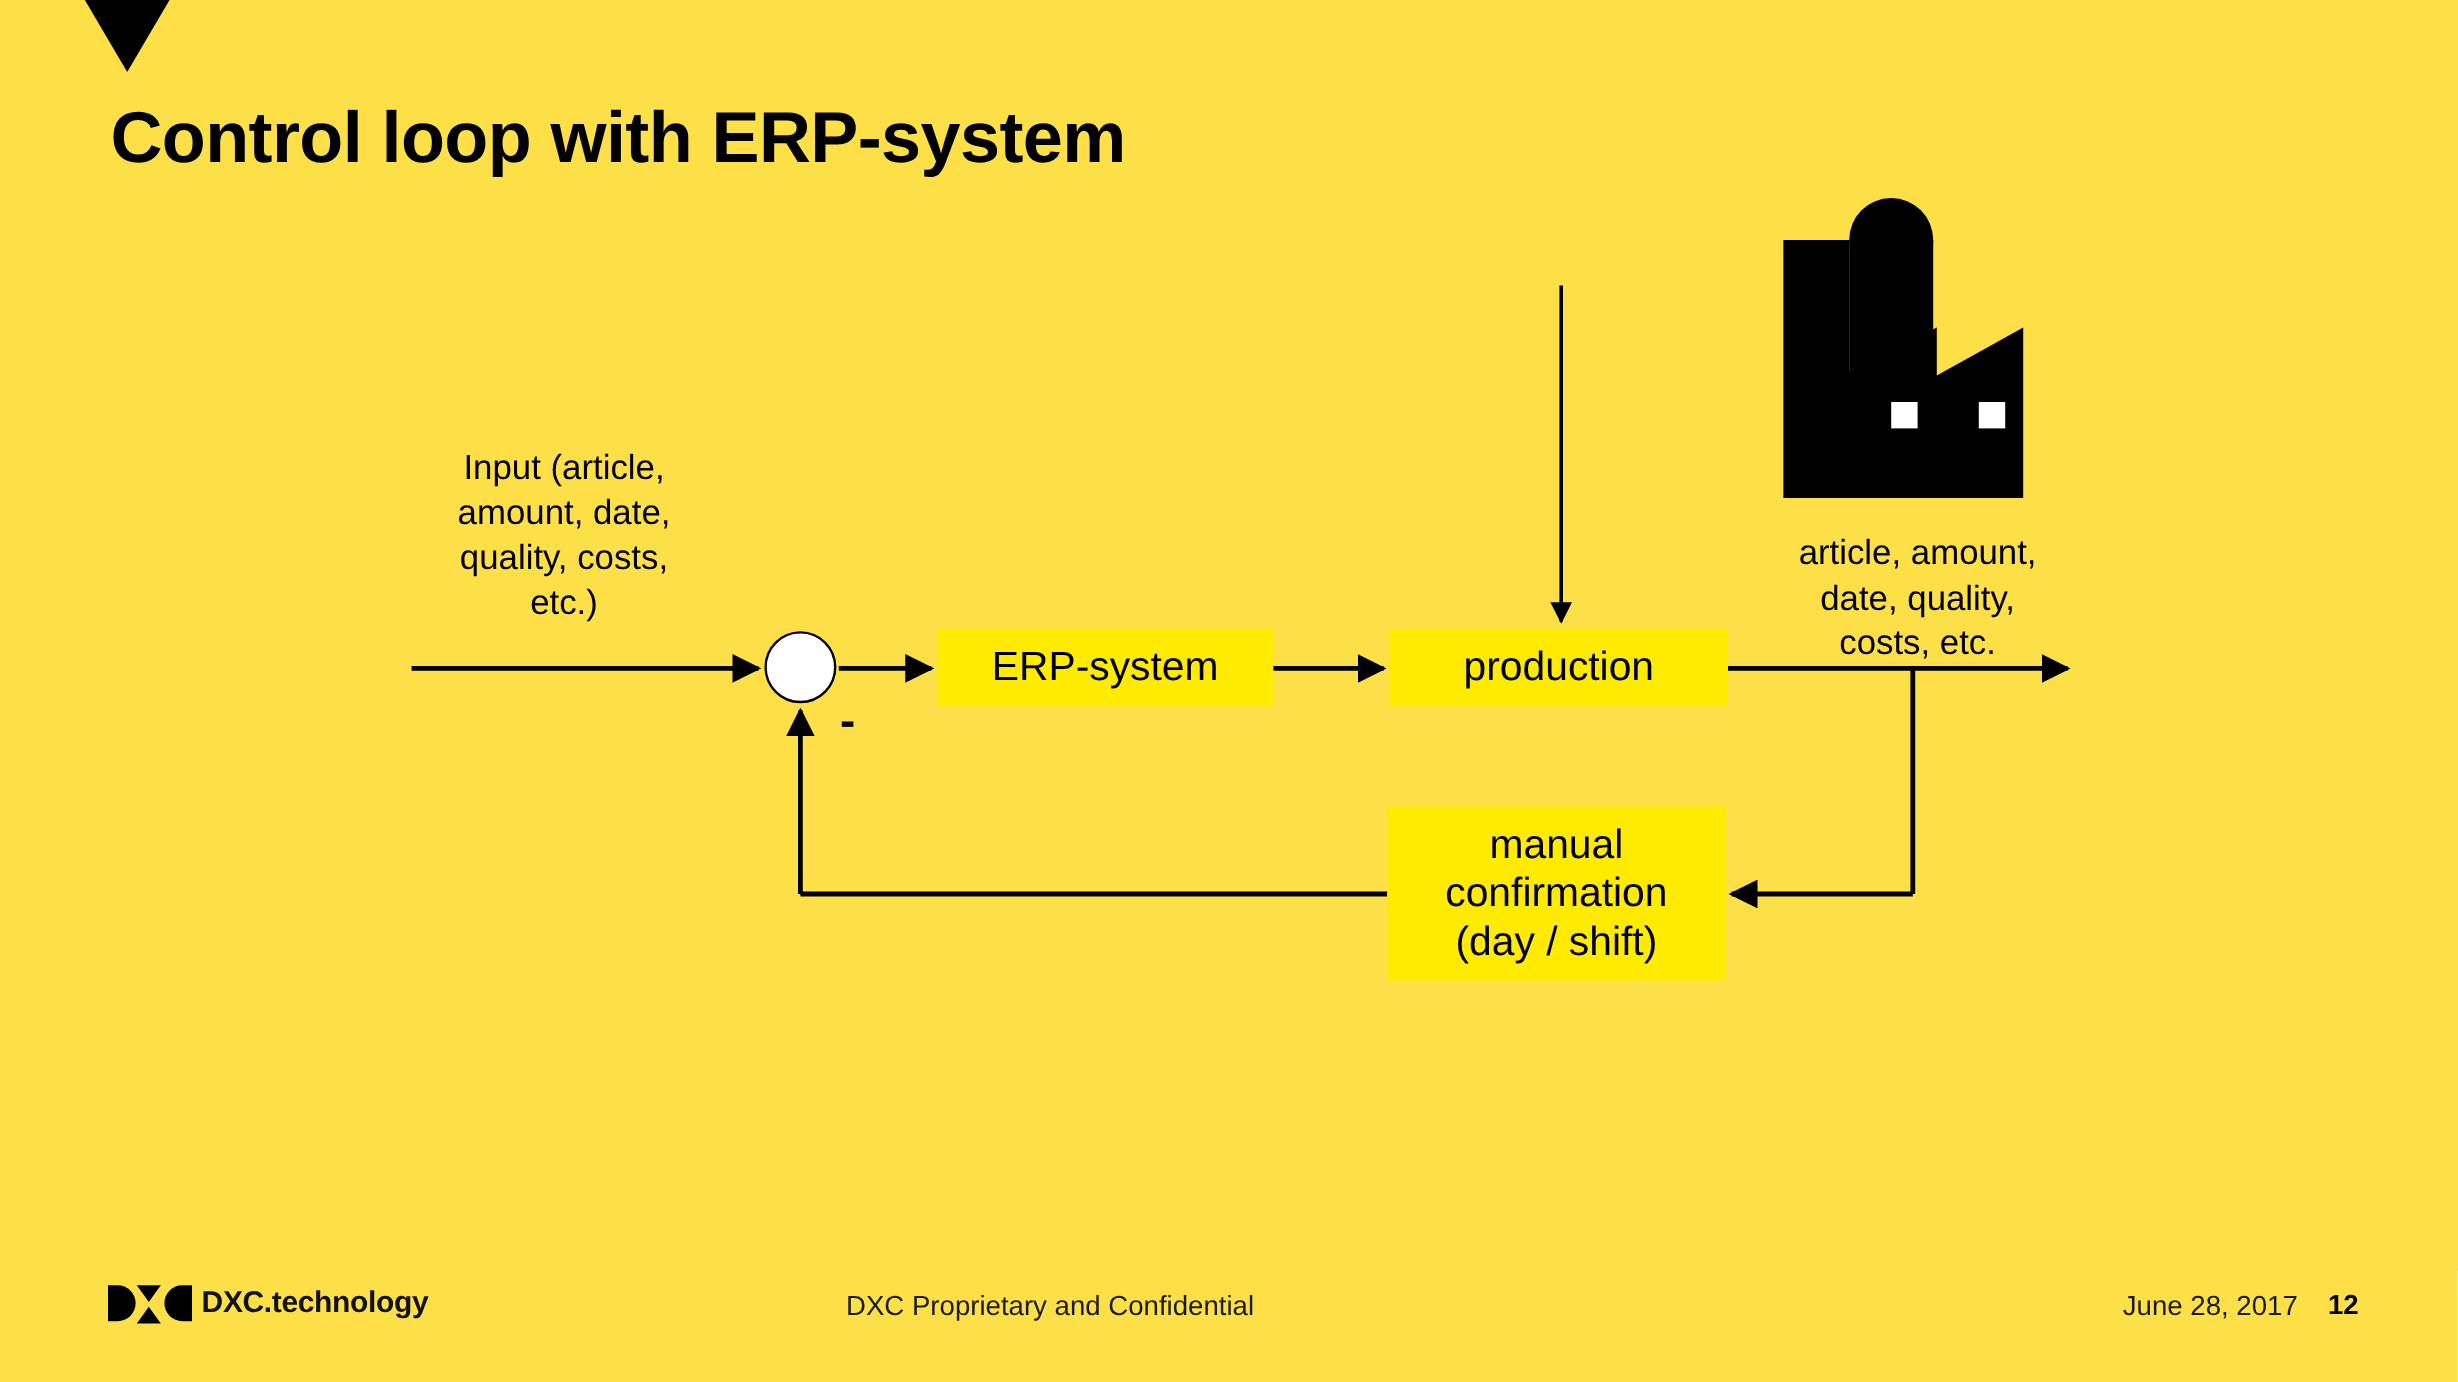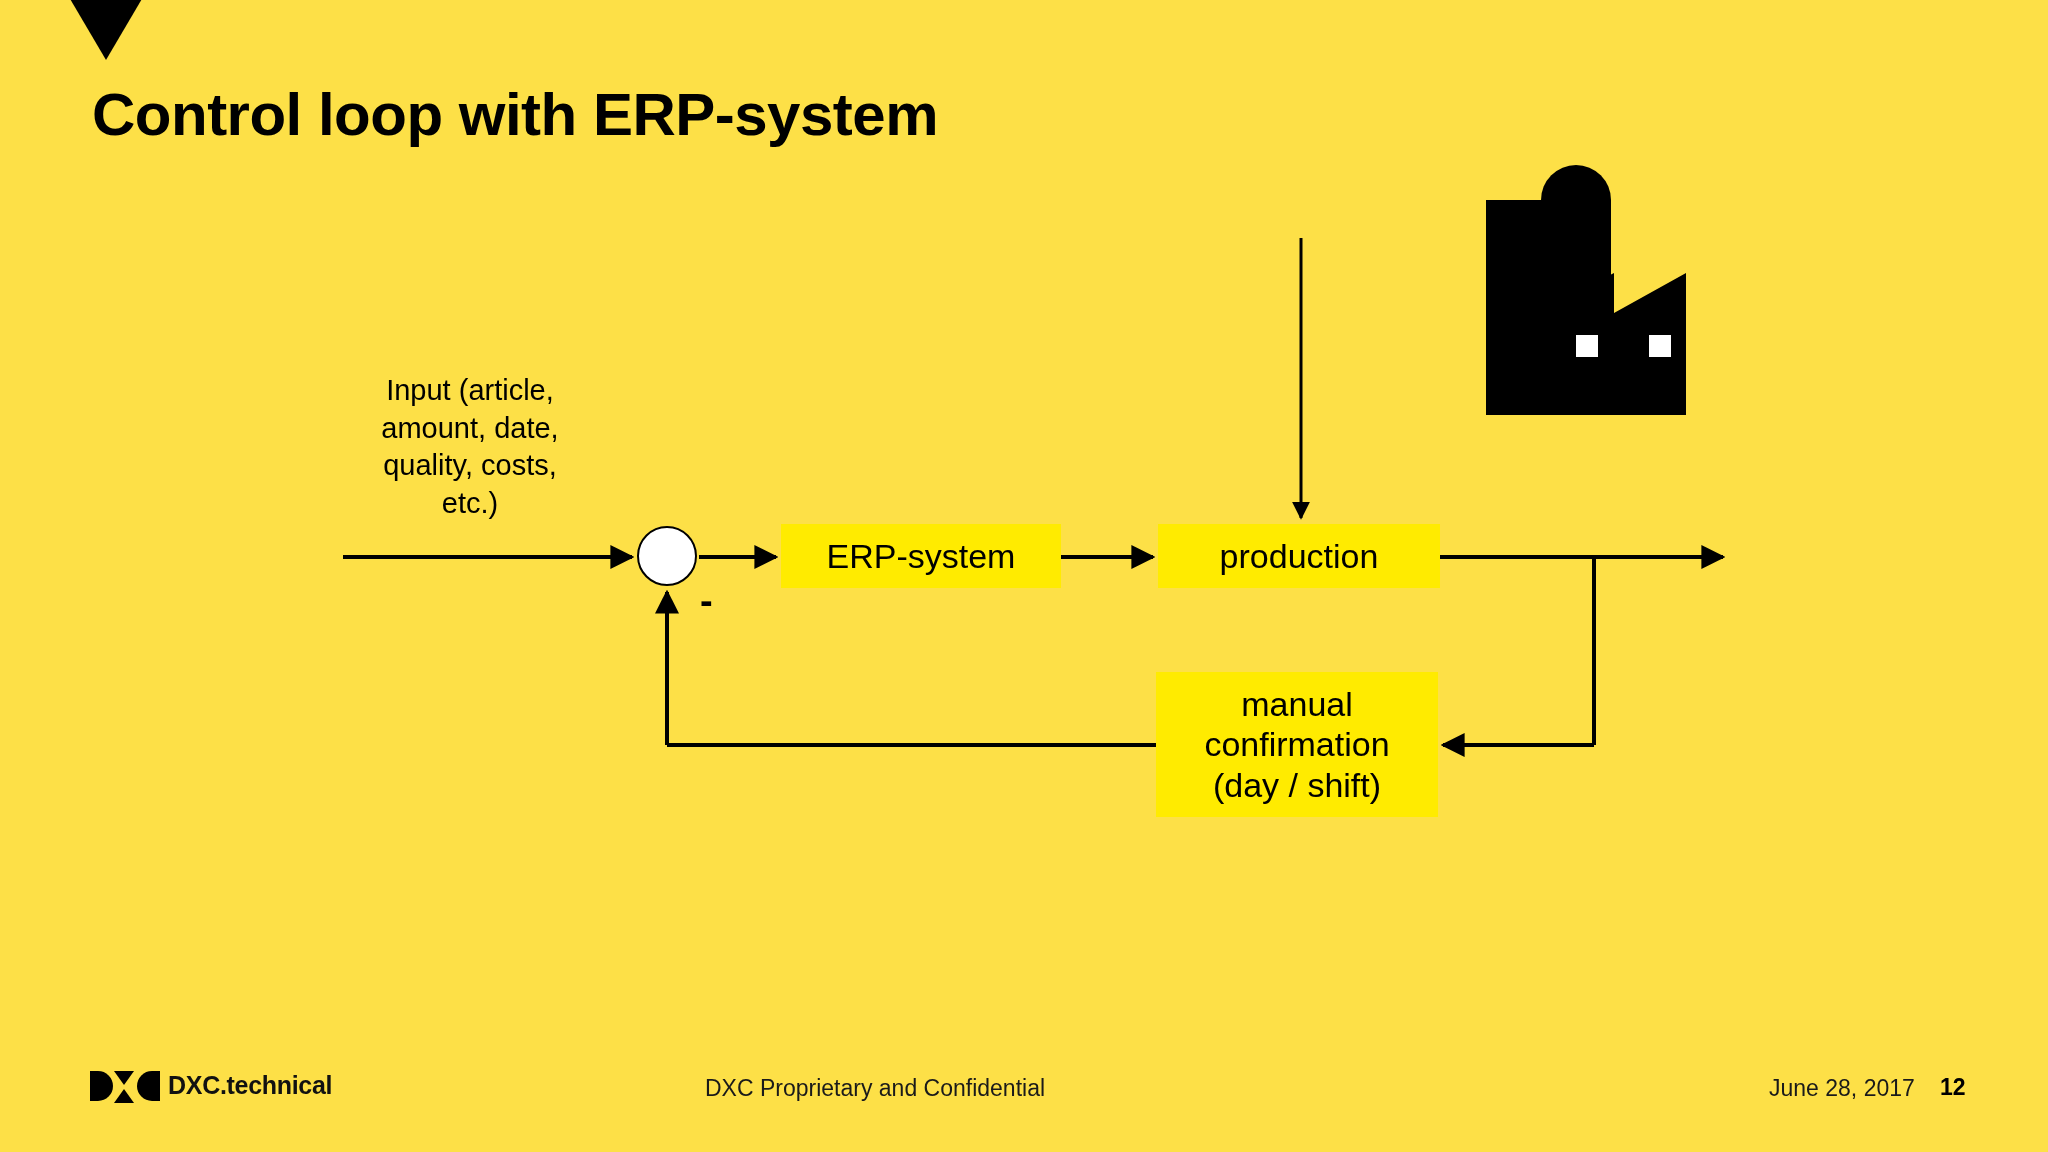--- a/index.html
+++ b/index.html
@@ -189,20 +189,23 @@
   <div class="ybox" id="box-manual">manual
 confirmation
 (day / shift)</div>
 
   <div class="dlabel" id="label-input">Input (article,
 amount, date,
 quality, costs,
 etc.)</div>
 
 
+  <div class="dlabel" id="label-output">article, amount,
+date, quality,
+costs, etc.</div>
 
   <svg id="factory-icon" viewBox="0 0 228 265" xmlns="http://www.w3.org/2000/svg">
 
     <path d="M 55 50 A 35 35 0 0 1 125 50 L 125 52 L 55 52 Z" fill="#000000"></path>
 
     <rect x="55" y="50" width="70" height="110" fill="#000000"></rect>
 
     <path d="M 0 50 L 55 50 L 55 160 L 128 123 L 128 163 L 200 123 L 200 265 L 0 265 Z" fill="#000000"></path>
 
     <rect x="90" y="185" width="22" height="22" fill="#ffffff"></rect>
@@ -213,21 +216,21 @@
   <svg id="dxc-logo" viewBox="0 0 70 34" xmlns="http://www.w3.org/2000/svg">
 
     <path d="M 0 1 L 8 1 A 15 15 0 0 1 8 31 L 0 31 Z" fill="#000000"></path>
 
     <path d="M 24 1 L 44 1 L 34 15 Z" fill="#000000"></path>
     <path d="M 34 19 L 44 33 L 24 33 Z" fill="#000000"></path>
 
     <path d="M 70 1 L 62 1 A 15 15 0 0 0 62 31 L 70 31 Z" fill="#000000"></path>
   </svg>
 
-  <div class="logo-word">DXC.technical</div>
+  <div class="logo-word">DXC.technology</div>
 
   <div class="footer-center">DXC Proprietary and Confidential</div>
 
   <div class="footer-date">June 28, 2017</div>
 
   <div class="footer-page">12</div>
 
 </div>
 
 </body></html>

